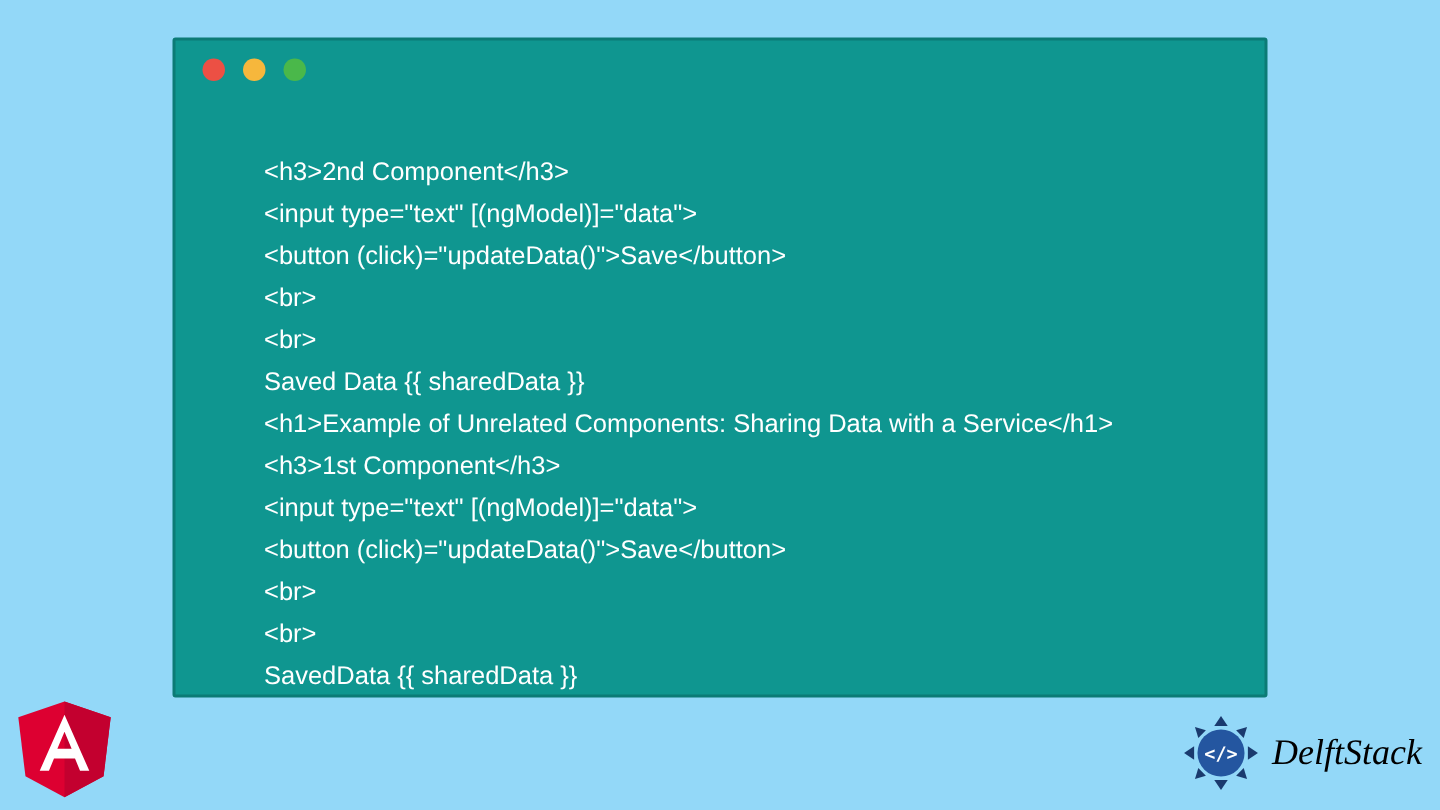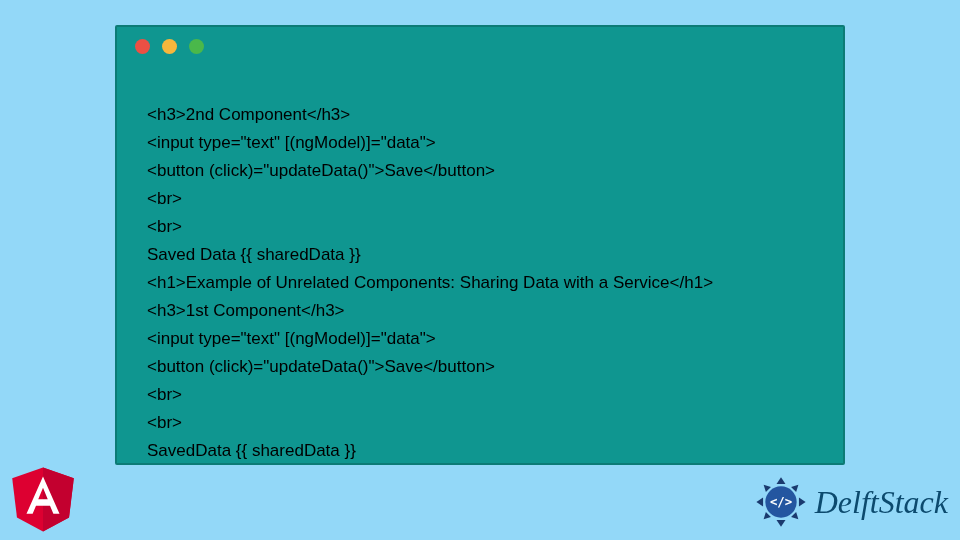--- a/index.html
+++ b/index.html
@@ -31,46 +31,47 @@
   .dot {
     width: 15px;
     height: 15px;
     border-radius: 50%;
   }
   .dot.red { background: #ec5044; }
   .dot.yellow { background: #f6b73c; }
   .dot.green { background: #4ab84a; }
   .code-body {
     padding: 8px 30px 0 30px;
-    color: #000000;
+    color: #ffffff;
     font-size: 17px;
     line-height: 28px;
     white-space: pre;
     font-family: Arial, Helvetica, sans-serif;
+    margin-left: 29px;
   }
   .angular-logo {
     position: absolute;
     left: 8px;
     bottom: 6px;
     width: 70px;
     height: 74px;
   }
   .delft-logo {
     position: absolute;
     right: 12px;
     bottom: 10px;
     display: flex;
     align-items: center;
     gap: 6px;
   }
   .delft-text {
     font-family: Georgia, 'Times New Roman', serif;
     font-style: italic;
-    font-size: 32px;
-    color: #0c4a6e;
+    font-size: 24px;
+    color: #000000;
     font-weight: 500;
   }
 </style>
 </head>
 <body>
 
 <div class="code-window">
   <div class="titlebar">
     <div class="dot red"></div>
     <div class="dot yellow"></div>

